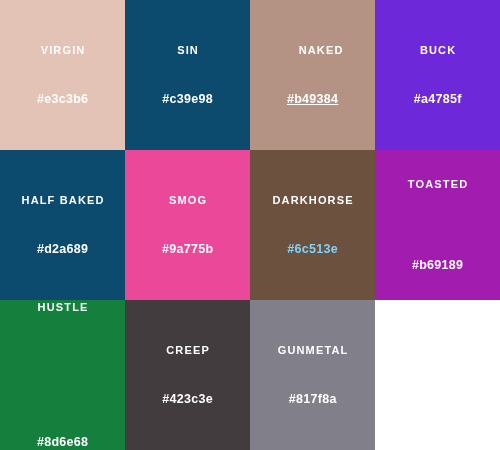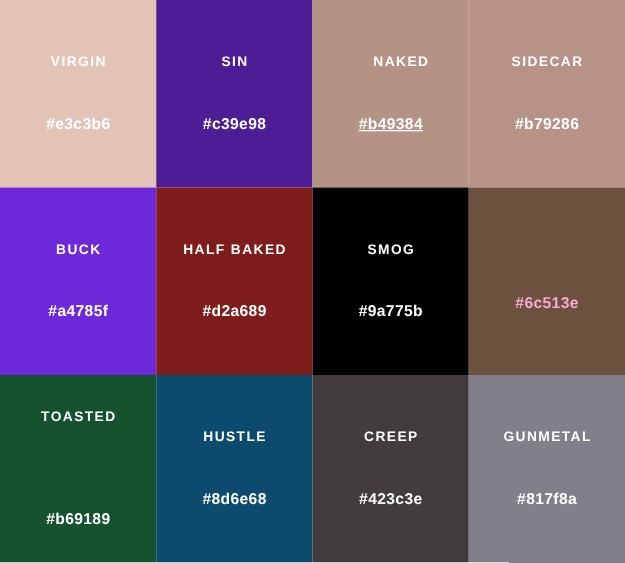--- a/index.html
+++ b/index.html
@@ -58,60 +58,57 @@
 </head>
 <body>
 
 <div id="palette-grid">
 
   <div class="swatch" style="background-color: rgb(227, 195, 182);">
     <span class="swatch-name" style="color: rgb(255, 255, 255);">VIRGIN</span>
     <span class="swatch-hex" style="color: rgb(255, 255, 255);">#e3c3b6</span>
   </div>
 
-  <div class="swatch" style="background-color: #4c1d95;">
+  <div class="swatch" style="background-color: #0c4a6e;">
     <span class="swatch-name" style="color: rgb(255, 255, 255);">SIN</span>
     <span class="swatch-hex" style="color: rgb(255, 255, 255);">#c39e98</span>
   </div>
 
   <div class="swatch" style="background-color: rgb(180, 147, 132);">
     <span class="swatch-name" style="color: rgb(255, 255, 255); margin-left: 16px;">NAKED</span>
     <span class="swatch-hex" style="color: rgb(255, 255, 255); text-decoration: underline;">#b49384</span>
   </div>
 
-  <div class="swatch" style="background-color: rgb(183, 146, 134);">
-    <span class="swatch-name" style="color: rgb(255, 255, 255);">SIDECAR</span>
-    <span class="swatch-hex" style="color: rgb(255, 255, 255);">#b79286</span>
-  </div>
 
   <div class="swatch" style="background-color: #6d28d9;">
     <span class="swatch-name" style="color: rgb(255, 255, 255);">BUCK</span>
     <span class="swatch-hex" style="color: rgb(255, 255, 255);">#a4785f</span>
   </div>
 
-  <div class="swatch" style="background-color: #7f1d1d;">
+  <div class="swatch" style="background-color: #0c4a6e;">
     <span class="swatch-name" style="color: rgb(255, 255, 255);">HALF BAKED</span>
     <span class="swatch-hex" style="color: rgb(255, 255, 255);">#d2a689</span>
   </div>
 
-  <div class="swatch" style="background-color: #000000;">
+  <div class="swatch" style="background-color: #ec4899;">
     <span class="swatch-name" style="color: rgb(255, 255, 255);">SMOG</span>
     <span class="swatch-hex" style="color: rgb(255, 255, 255);">#9a775b</span>
   </div>
 
   <div class="swatch" style="background-color: rgb(108, 81, 62);">
-    <span class="swatch-hex" style="color: #f9a8d4;">#6c513e</span>
+    <span class="swatch-name" style="color: rgb(255, 255, 255);">DARKHORSE</span>
+    <span class="swatch-hex" style="color: #7dd3fc;">#6c513e</span>
   </div>
 
-  <div class="swatch" style="background-color: #14532d; gap: 32px;">
+  <div class="swatch" style="background-color: #a21caf; gap: 32px;">
     <span class="swatch-name" style="color: rgb(255, 255, 255);">TOASTED</span>
     <span class="swatch-hex" style="color: rgb(255, 255, 255);">#b69189</span>
   </div>
 
-  <div class="swatch" style="background-color: #0c4a6e;">
+  <div class="swatch" style="background-color: #15803d; justify-content: space-between;">
     <span class="swatch-name" style="color: rgb(255, 255, 255);">HUSTLE</span>
     <span class="swatch-hex" style="color: rgb(255, 255, 255);">#8d6e68</span>
   </div>
 
   <div class="swatch" style="background-color: rgb(66, 60, 62);">
     <span class="swatch-name" style="color: rgb(255, 255, 255); text-align: right;">CREEP</span>
     <span class="swatch-hex" style="color: rgb(255, 255, 255);">#423c3e</span>
   </div>
 
   <div class="swatch" style="background-color: rgb(129, 127, 138); justify-content: center;">

